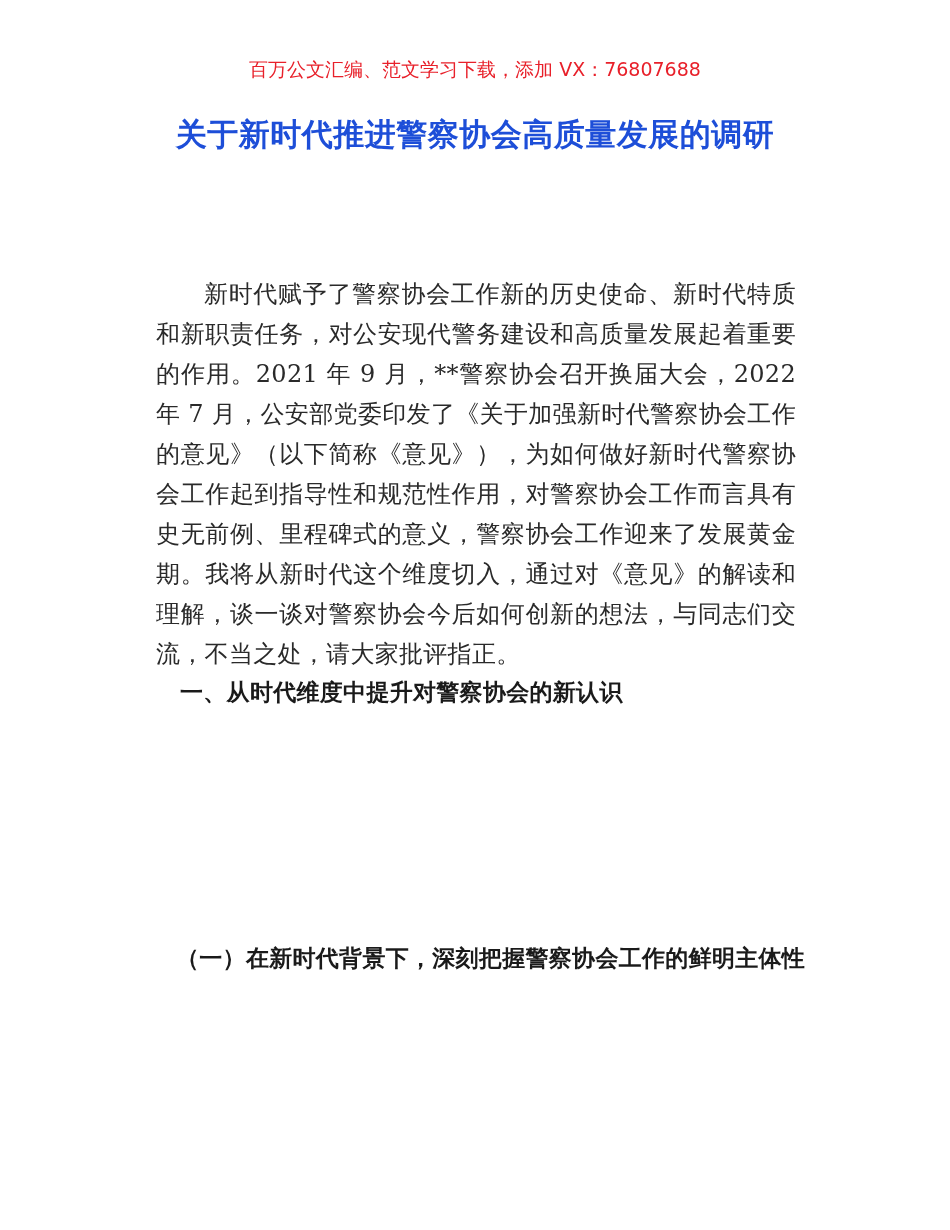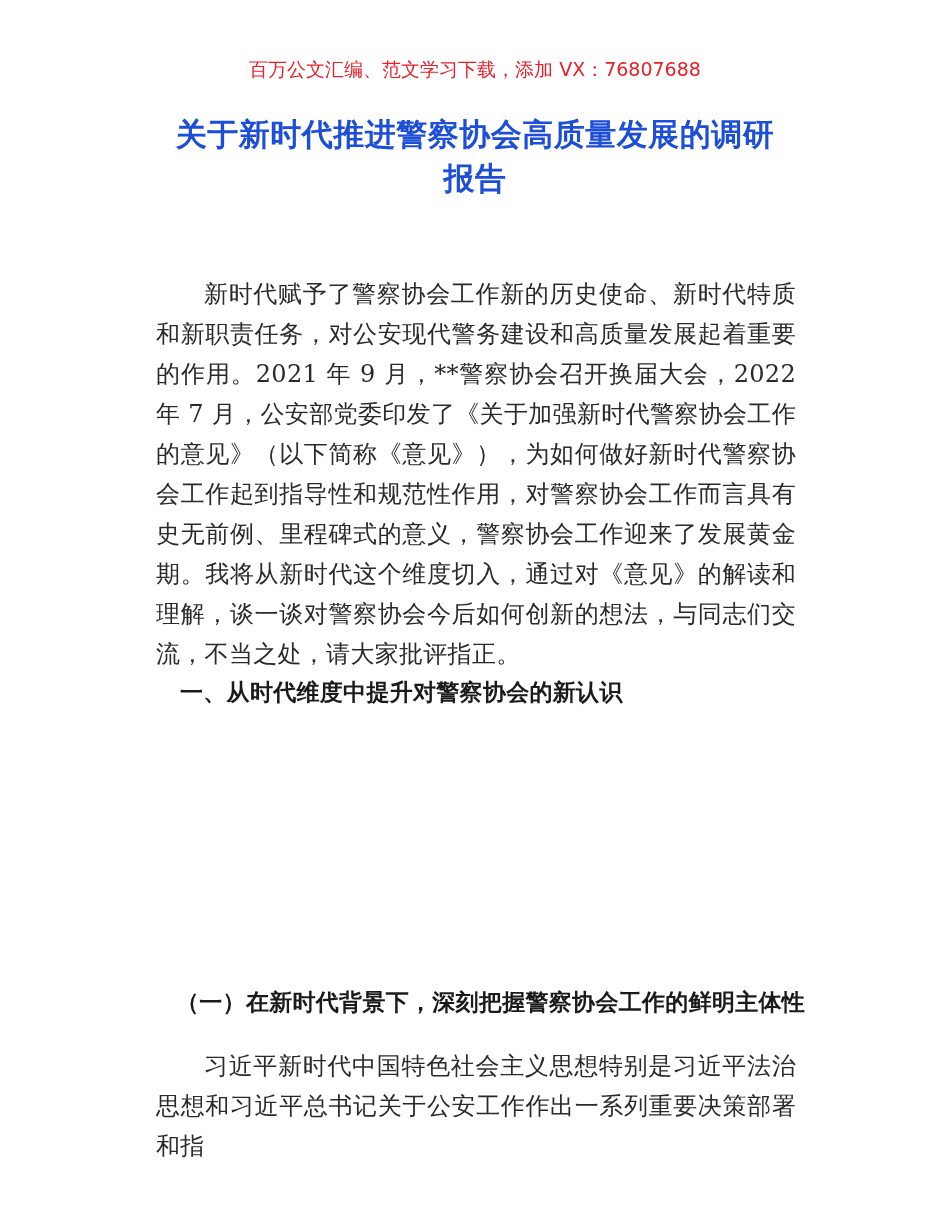--- a/index.html
+++ b/index.html
@@ -80,33 +80,29 @@
   </style>
 </head>
 <body>
 
 <div class="page">
 
   <div class="watermark">百万公文汇编、范文学习下载，添加 VX：76807688</div>
 
   <div class="title">
     <div>关于新时代推进警察协会高质量发展的调研</div>
-    <div>报告</div>
   </div>
 
   <div class="body-block" style="top:258px;">
     <p class="para">新时代赋予了警察协会工作新的历史使命、新时代特质和新职责任务，对公安现代警务建设和高质量发展起着重要的作用。2021 年 9 月，**警察协会召开换届大会，2022 年 7 月，公安部党委印发了《关于加强新时代警察协会工作的意见》（以下简称《意见》），为如何做好新时代警察协会工作起到指导性和规范性作用，对警察协会工作而言具有史无前例、里程碑式的意义，警察协会工作迎来了发展黄金期。我将从新时代这个维度切入，通过对《意见》的解读和理解，谈一谈对警察协会今后如何创新的想法，与同志们交流，不当之处，请大家批评指正。</p>
   </div>
 
   <div class="body-block" style="top:674px;">
     <p class="heading">一、从时代维度中提升对警察协会的新认识</p>
   </div>
 
 
-  <div class="body-block" style="top:940px;margin-top:44px;">
+  <div class="body-block" style="top:940px;">
     <p class="heading sub">（一）在新时代背景下，深刻把握警察协会工作的鲜明主体性</p>
   </div>
 
-  <div class="body-block" style="top:1030px;">
-    <p class="para">习近平新时代中国特色社会主义思想特别是习近平法治思想和习近平总书记关于公安工作作出一系列重要决策部署和指</p>
-  </div>
 
 </div>
 
 </body></html>

